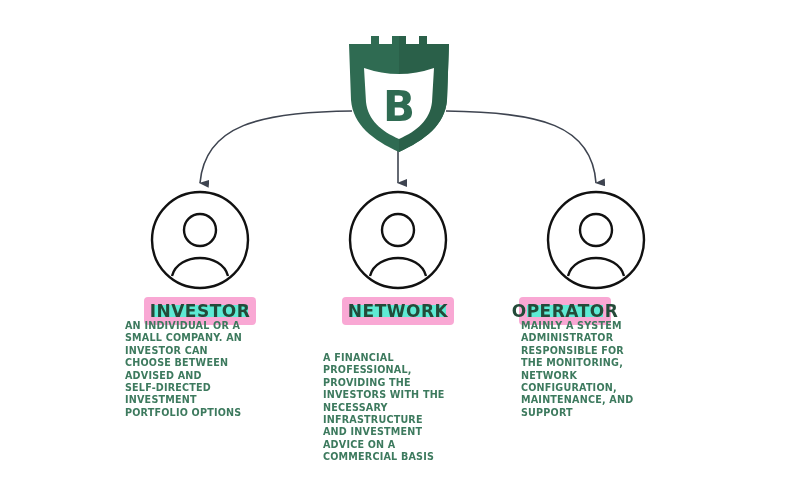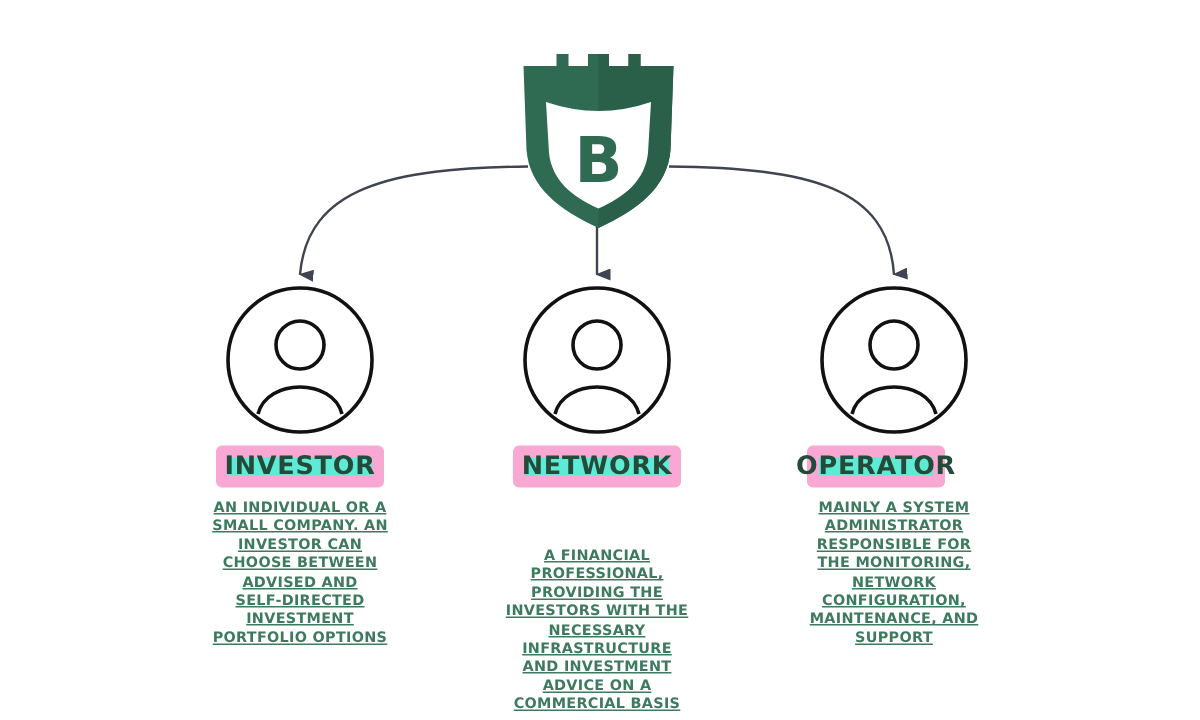--- a/index.html
+++ b/index.html
@@ -8,26 +8,25 @@
   svg.canvas { position: absolute; left: 0; top: 0; }
   .role-label {
     position: absolute; top: 297px; height: 28px;
     border: 8px solid #f9a8d4; border-radius: 4px;
     box-sizing: border-box; background: #5eead4;
     display: flex; align-items: center; justify-content: center;
     color: #244a39; font-weight: bold; font-size: 17px; letter-spacing: 0.5px;
     font-family: "DejaVu Sans", sans-serif;
   }
   .role-desc {
-    position: absolute; top: 333px; width: 150px;
-    text-align: center; color: #3d7a5e; font-weight: bold;
+    position: absolute; top: 320px; width: 150px;
+    color: #3d7a5e; font-weight: bold;
     font-size: 9.6px; line-height: 12.4px; letter-spacing: 0.2px;
     text-transform: uppercase; white-space: pre-line;
     font-family: "DejaVu Sans", sans-serif;
-    text-decoration: underline;
   }
 </style>
 </head>
 <body>
 
 <svg class="canvas" width="800" height="480" viewBox="0 0 800 480">
   <defs>
     <marker id="arrowhead" markerWidth="8" markerHeight="10" refX="4" refY="9" orient="auto" markerUnits="userSpaceOnUse">
       <path d="M0,0 L8,0 L4,10 Z" fill="#3e4450"></path>
     </marker>
@@ -76,21 +75,21 @@
 <div class="role-desc" style="left:323px;margin-top:32px;">A FINANCIAL
 PROFESSIONAL,
 PROVIDING THE
 INVESTORS WITH THE
 NECESSARY
 INFRASTRUCTURE
 AND INVESTMENT
 ADVICE ON A
 COMMERCIAL BASIS</div>
 
-<div class="role-label" style="left:538px;width:92px;">OPERATOR</div>
+<div class="role-label" style="left:519px;width:92px;">OPERATOR</div>
 <div class="role-desc" style="left:521px;">MAINLY A SYSTEM
 ADMINISTRATOR
 RESPONSIBLE FOR
 THE MONITORING,
 NETWORK
 CONFIGURATION,
 MAINTENANCE, AND
 SUPPORT</div>
 
 </body></html>

